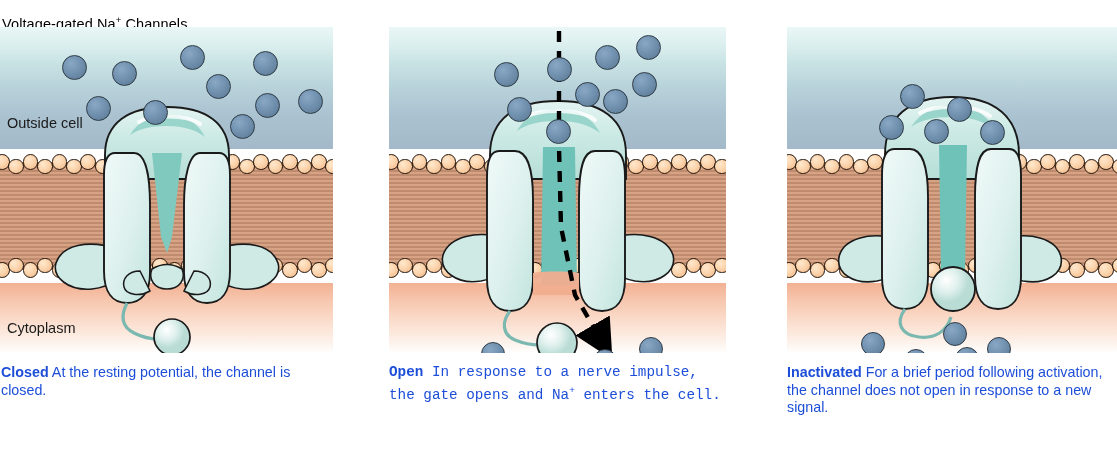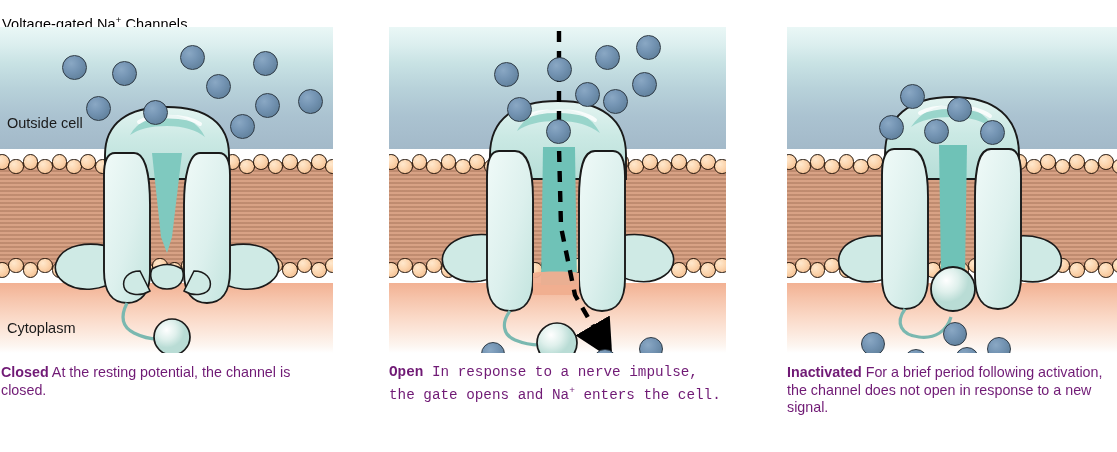--- a/index.html
+++ b/index.html
@@ -120,21 +120,21 @@
   }
   .ion-ex { width: 25px; height: 25px; }
   .ion-cy { width: 24px; height: 24px; }
 
   
   .caption {
     position: absolute;
     top: 364px;
     font-size: 14.3px;
     line-height: 17.5px;
-    color: #701a75;
+    color: #1d4ed8;
   }
   #caption-closed      { left: 1px;   width: 330px; }
   #caption-open        { left: 389px; width: 340px; font-family: Liberation Mono, monospace; }
   #caption-inactivated { left: 787px; width: 332px; }
   .caption b { font-weight: bold; }
   .caption sup { font-size: 9.5px; vertical-align: super; }
 </style>
 </head>
 <body>
 

